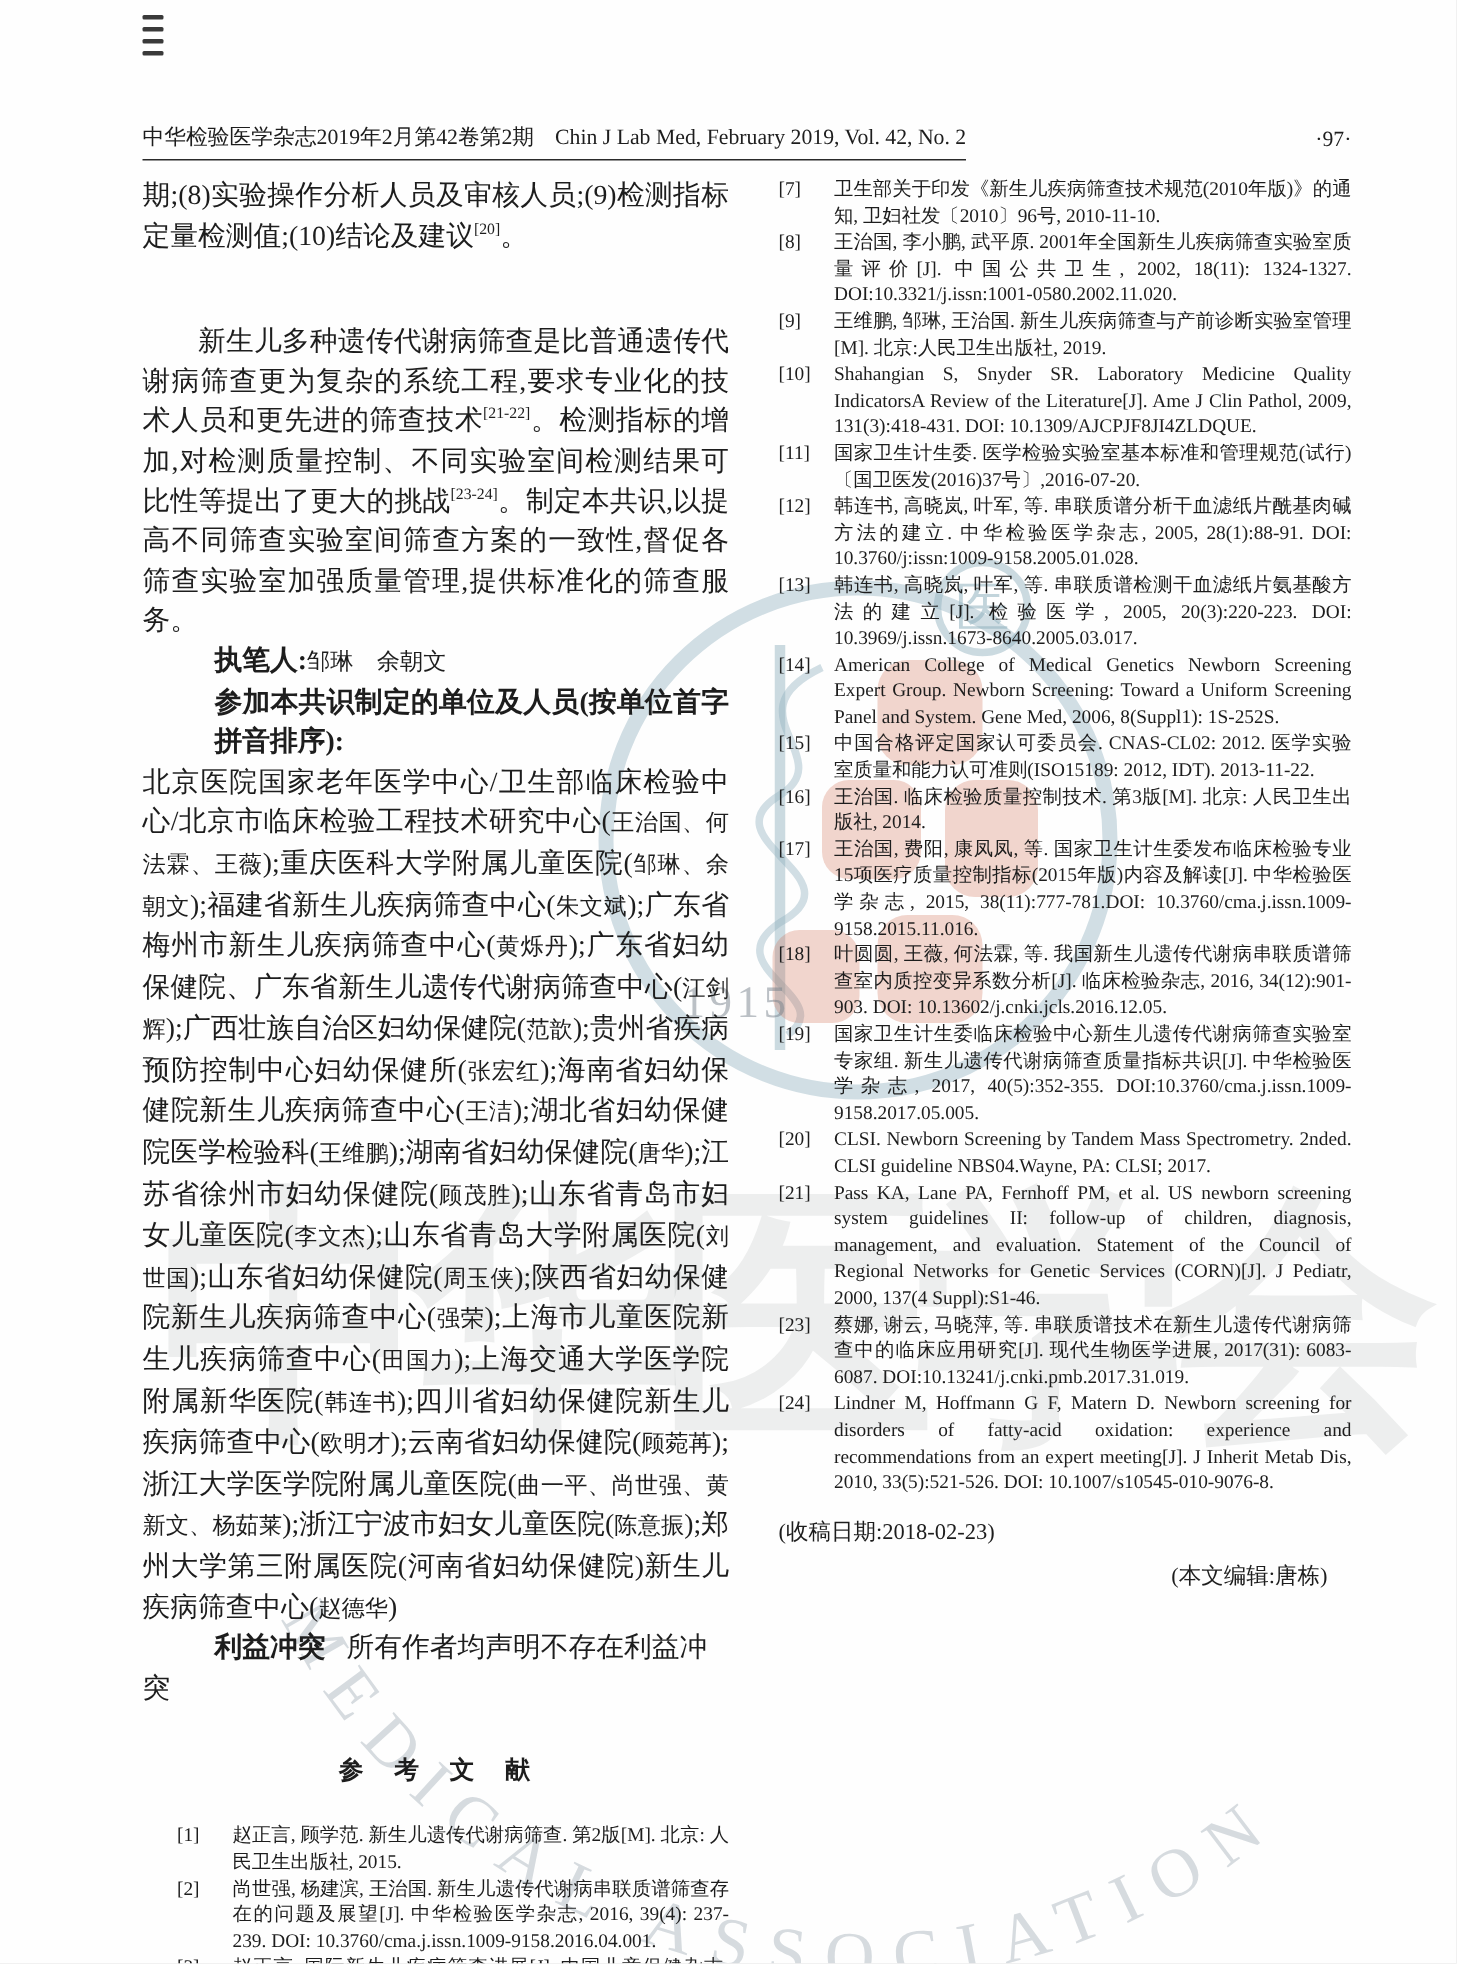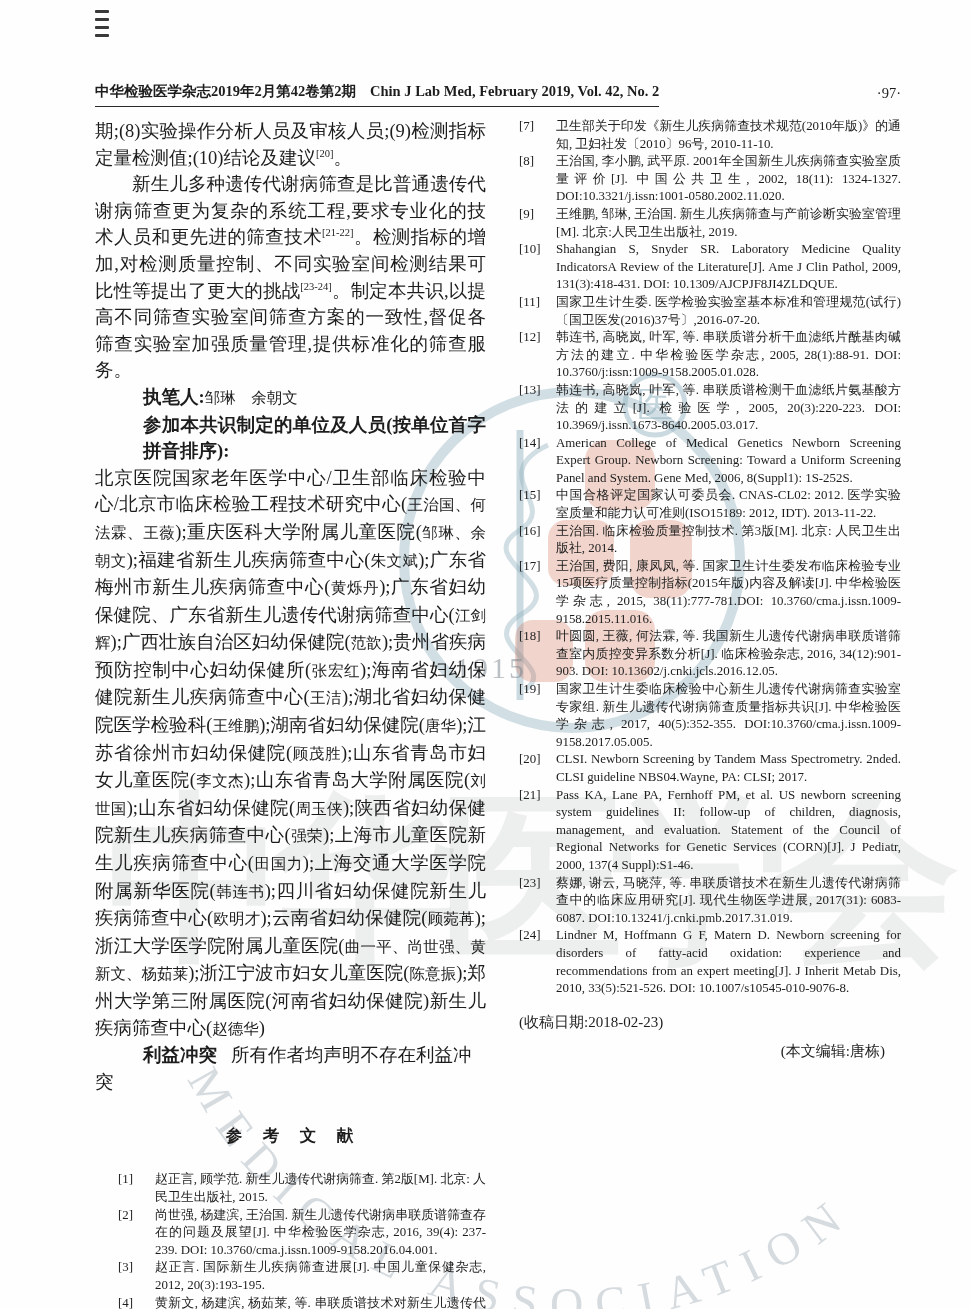--- a/index.html
+++ b/index.html
@@ -19,30 +19,30 @@
   .wm-svg{position:absolute; left:0; top:0;}
   
   .scan-marks{position:absolute; left:95px; top:10px; width:14px;}
   .scan-marks i{display:block; height:3px; background:#3a3a3a; margin-bottom:5px; border-radius:1px;}
   
   .header{
     position:absolute; left:95px; right:70px; top:82px; z-index:2;
     display:flex; justify-content:space-between; align-items:flex-end;
     font-size:14.5px;
   }
-  .header-title{border-bottom:1.5px solid #2a2a2a; padding-bottom:5px;font-weight:bold;}
+  .header-title{border-bottom:1.5px solid #2a2a2a; padding-bottom:5px;}
   .header-title .en{margin-left:14px;}
   .header-page{padding-bottom:5px;}
   
   .col{position:absolute; top:118px; z-index:2;}
   .col-left{left:95px; width:391px;}
   .col-right{left:519px; width:382px;}
   .para{font-size:18.5px; line-height:26.6px; text-align:justify;}
   .para .sup{font-size:10.5px; vertical-align:super; line-height:0;}
-  .indent{text-indent:2em;}
+  .indent{text-indent:2em;margin-top:44px;}
   .meta-line{font-size:18.5px; line-height:26.6px; text-align:justify;}
   .meta-label{font-weight:bold;margin-left:48px;}
   .writers-names{font-size:15.5px;}
   .participants{font-size:18.5px; line-height:26.6px; text-align:justify;font-family:Liberation Serif, serif;}
   .participants .pname{font-size:15.5px;}
   .conflict{font-size:18.5px; line-height:26.6px;}
   .conflict .gap{display:inline-block; width:14px;}
   .ref-heading{
     font-size:16.5px; font-weight:bold; text-align:center;
     margin-top:30px; margin-bottom:24px; letter-spacing:2px;

